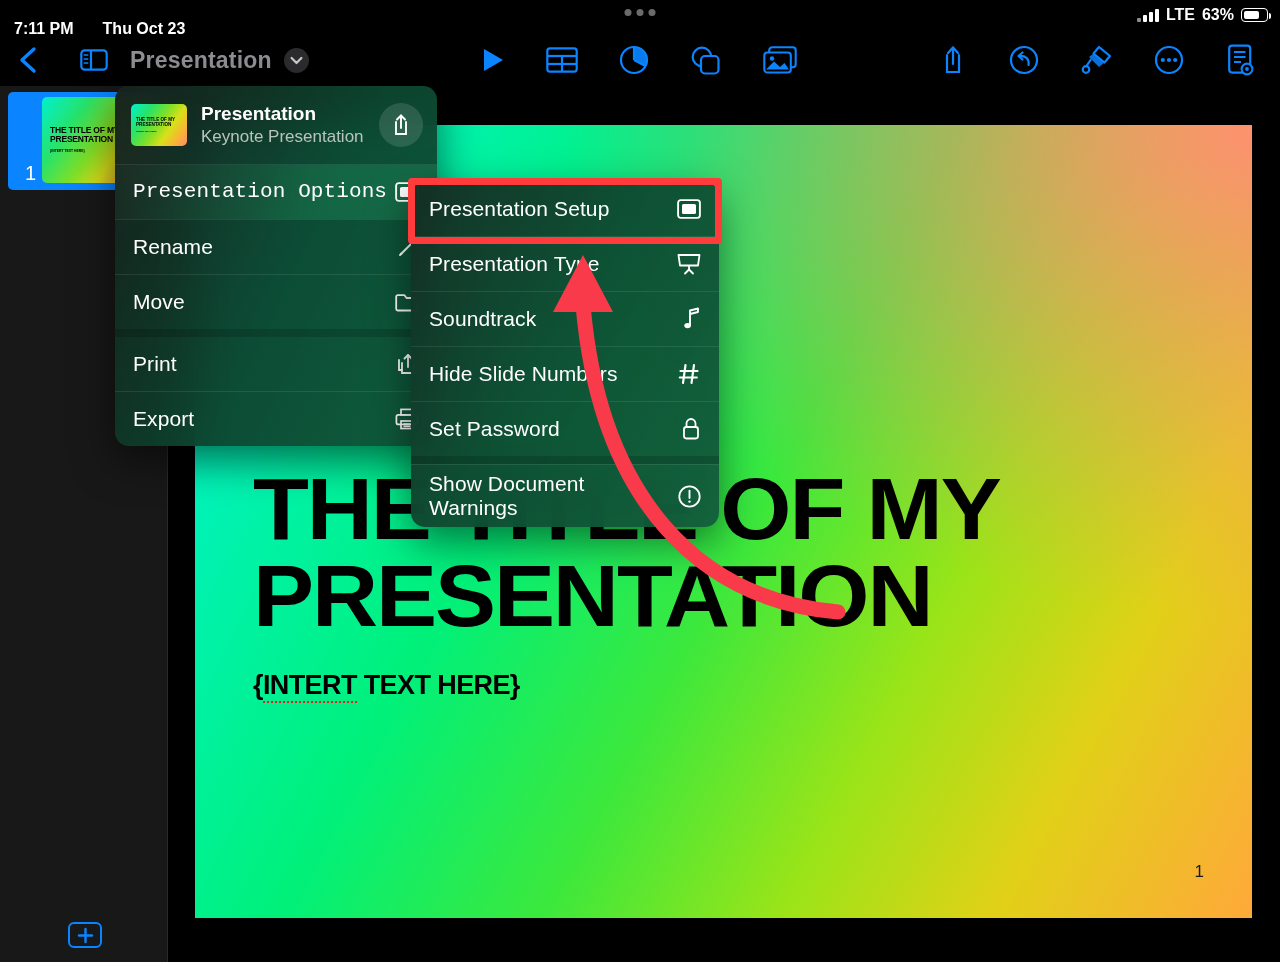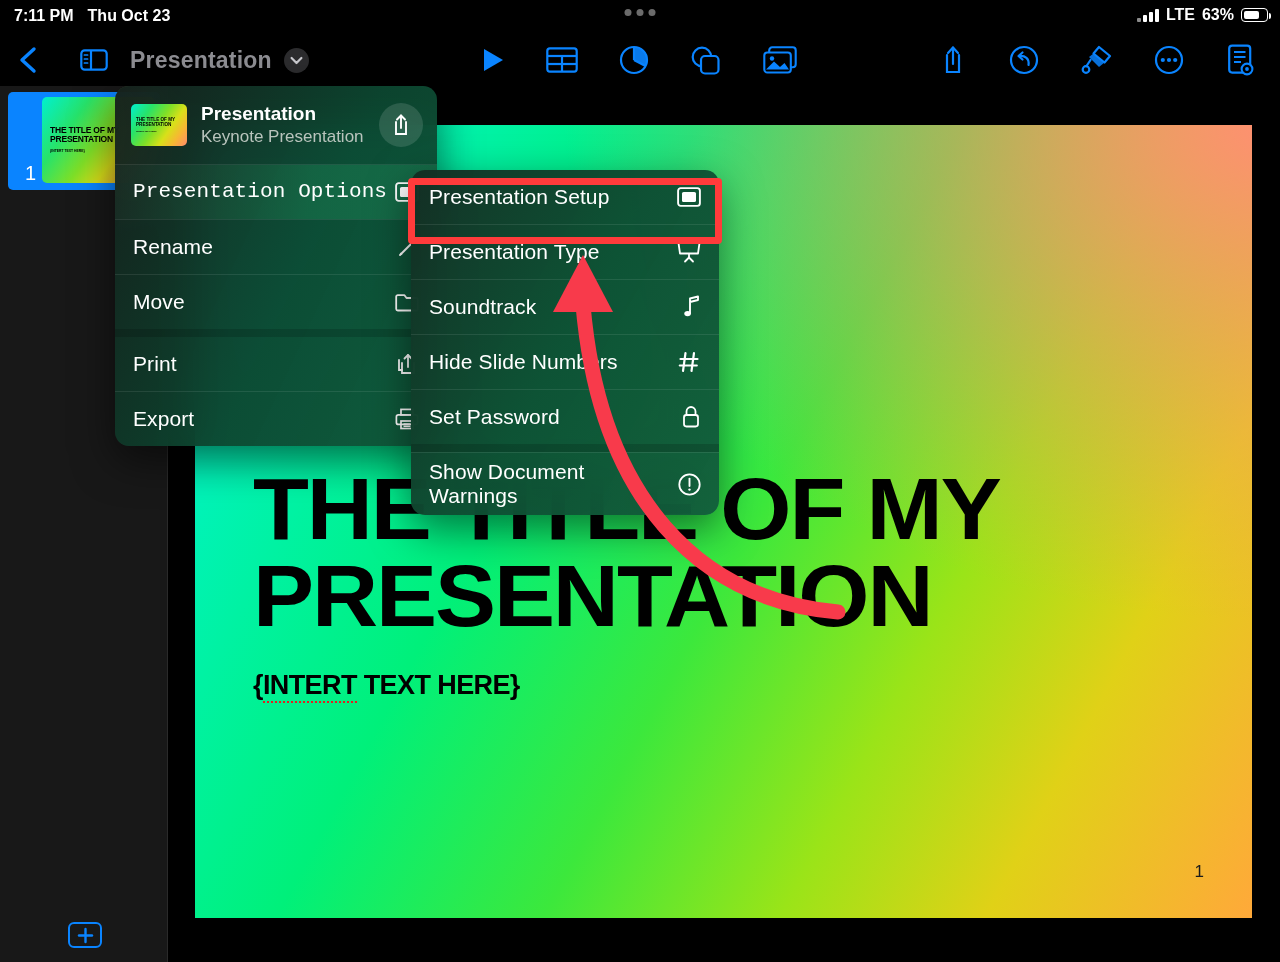--- a/index.html
+++ b/index.html
@@ -9,21 +9,21 @@
     font-family: "Liberation Sans", sans-serif;
     overflow: hidden;
   }
   #root { position: relative; width: 1280px; height: 962px; background: #000; }
 
   
   .statusbar {
     position: absolute; left: 0; top: 0; width: 1280px; height: 34px;
     color: #fff; font-size: 16px; font-weight: bold;
   }
-  .sb-left { position: absolute; left: 14px; top: 7px; display: flex; gap: 14px; align-items: baseline; justify-content: center; }
+  .sb-left { position: absolute; left: 14px; top: 20px; display: flex; gap: 29px; align-items: baseline; justify-content: center; }
   .sb-right { position: absolute; right: 12px; top: 6px; display: flex; gap: 7px; align-items: center; }
   .sb-dots { position: absolute; left: 50%; top: 9px; transform: translateX(-50%); display: flex; gap: 5px; }
   .sb-dots i { width: 7px; height: 7px; border-radius: 50%; background: #6b6b6b; display: block; }
   .bars { display: flex; align-items: flex-end; gap: 2px; height: 13px; }
   .bars i { width: 4px; background: #fff; display: block; border-radius: 1px; }
   .bars i:nth-child(1) { height: 4px; background: #8b8b8b; }
   .bars i:nth-child(2) { height: 7px; }
   .bars i:nth-child(3) { height: 10px; }
   .bars i:nth-child(4) { height: 13px; }
   .batt { width: 27px; height: 14px; border: 1.6px solid #fff; border-radius: 4px; position: relative; }
@@ -79,21 +79,21 @@
   .ctx-head .n { color: #fff; font-size: 19px; font-weight: bold; line-height: 1.25; }
   .ctx-head .s { color: #b9c4bd; font-size: 17px; line-height: 1.3; white-space: nowrap; overflow: hidden; }
   .ctx-head .share { width: 44px; height: 44px; border-radius: 50%; background: rgba(255,255,255,.13); display: flex; align-items: center; justify-content: center; flex: 0 0 auto; }
   .mrow { display: flex; align-items: center; justify-content: space-between; padding: 0 18px; height: 54px; position: relative; }
   .mrow .lbl { color: #fff; font-size: 21px; letter-spacing: .1px; }
   .mrow.sel { background: linear-gradient(100deg, rgba(28,46,38,.55) 0%, rgba(25,120,78,.55) 60%, rgba(30,132,86,.5) 100%); font-family: Liberation Mono, monospace; }
   .sep { height: 1px; background: rgba(255,255,255,.09); }
   .gap { height: 8px; background: rgba(0,0,0,.16); }
 
   .ctx-sub {
-    position: absolute; left: 411px; top: 170px; width: 308px; border-radius: 14px; overflow: hidden;
+    position: absolute; left: 411px; top: 182px; width: 308px; border-radius: 14px; overflow: hidden;
     background: linear-gradient(120deg, rgba(20,44,34,.97) 0%, rgba(14,76,50,.96) 50%, rgba(18,92,60,.95) 100%);
     backdrop-filter: blur(22px); box-shadow: 0 14px 42px rgba(0,0,0,.5);
   }
   .ctx-sub .mrow { height: 54px; }
   .ctx-sub .mrow.tall { height: 62px; align-items: center; }
   .ctx-sub .mrow.tall .lbl { line-height: 1.12; }
 
   
   .hl-box { position: absolute; left: 408px; top: 178px; width: 314px; height: 66px; border: 7px solid #ff3b3b; border-radius: 4px; pointer-events: none; }
   .arrow-svg { position: absolute; left: 0; top: 0; width: 1280px; height: 962px; pointer-events: none; }

